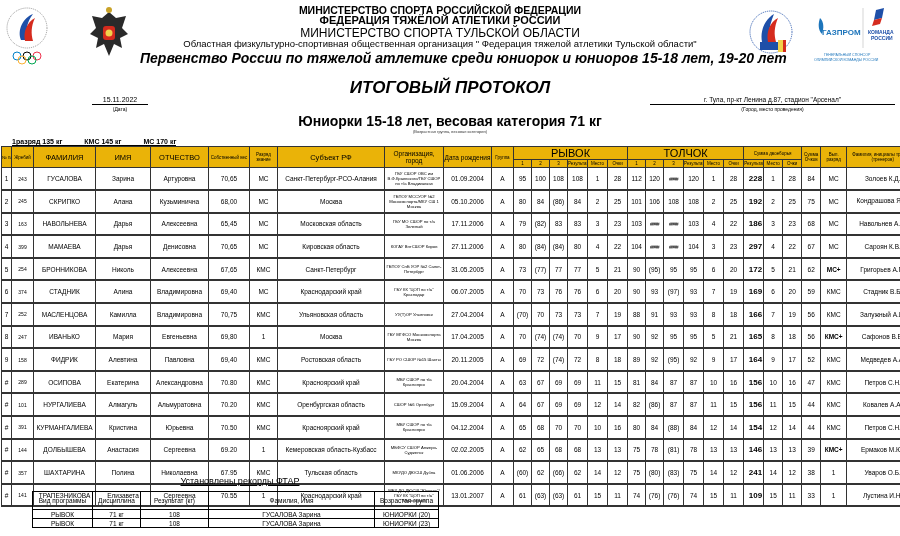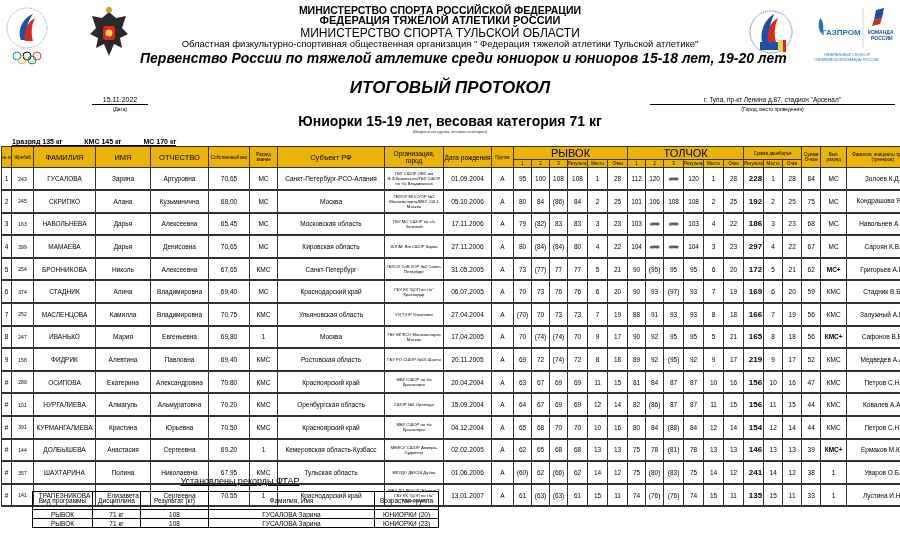--- a/index.html
+++ b/index.html
@@ -87,35 +87,35 @@
     <text x="58" y="30" font-size="5" font-weight="bold" fill="#1e4fa8" font-family="Liberation Sans, sans-serif">КОМАНДА</text>
     <text x="61" y="36" font-size="5" font-weight="bold" fill="#1e4fa8" font-family="Liberation Sans, sans-serif">РОССИИ</text>
     <text x="14" y="52" font-size="3.6" fill="#1d75bb" font-family="Liberation Sans, sans-serif">ГЕНЕРАЛЬНЫЙ СПОНСОР</text>
     <text x="4" y="57" font-size="3.6" fill="#1d75bb" font-family="Liberation Sans, sans-serif">ОЛИМПИЙСКОЙ КОМАНДЫ РОССИИ</text>
   </svg>
 </div>
 
 <div class="hdr hdr1">МИНИСТЕРСТВО СПОРТА  РОССИЙСКОЙ ФЕДЕРАЦИИ</div>
 <div class="hdr hdr2">ФЕДЕРАЦИЯ ТЯЖЁЛОЙ АТЛЕТИКИ РОССИИ</div>
 <div class="hdr hdr3">МИНИСТЕРСТВО СПОРТА ТУЛЬСКОЙ ОБЛАСТИ</div>
-<div class="hdr hdr4">Областная физкультурно-спортивная общественная организация " Федерация тяжелой атлетики Тульской атлетике"</div>
+<div class="hdr hdr4">Областная физкультурно-спортивная общественная организация " Федерация тяжелой атлетики Тульской области"</div>
 <div class="hdr hdr5">Первенство России по тяжелой атлетике среди юниорок и юниоров 15-18 лет, 19-20 лет</div>
 
 <div class="protocol-title">ИТОГОВЫЙ ПРОТОКОЛ</div>
 
 <div class="date-box">
   <div class="v">15.11.2022</div>
   <div class="s">(Дата)</div>
 </div>
 <div class="place-box">
   <div class="v">г. Тула, пр-кт Ленина д.87, стадион "Арсенал"</div>
   <div class="s">(Город, место проведения)</div>
 </div>
 
-<div class="cat-title">Юниорки 15-19 лет, весовая категория 71 кг</div>
+<div class="cat-title">Юниорки 15-18 лет, весовая категория 71 кг</div>
 <div class="cat-sub">(Возрастная группа, весовая категория)</div>
 
 <div class="norms">
   <span>1разряд 135 кг</span>
   <span>КМС 145 кг</span>
   <span>МС 170 кг</span>
 </div>
 
 <table class="main">
   <colgroup>
@@ -453,21 +453,21 @@
         <td>(74)</td>
         <td>72</td>
         <td>8</td>
         <td>18</td>
         <td>89</td>
         <td>92</td>
         <td>(95)</td>
         <td>92</td>
         <td>9</td>
         <td>17</td>
-        <td class="sum">219</td>
+        <td class="sum">164</td>
         <td>9</td>
         <td>17</td>
         <td>52</td>
         <td>КМС</td>
         <td>Медведев А.А.</td>
       </tr>
       <tr>
         <td>#</td>
         <td class="num">289</td>
         <td>ОСИПОВА</td>
@@ -639,21 +639,21 @@
         <td>(63)</td>
         <td>61</td>
         <td>15</td>
         <td>11</td>
         <td>74</td>
         <td>(76)</td>
         <td>(76)</td>
         <td>74</td>
         <td>15</td>
         <td>11</td>
-        <td class="sum">135</td>
+        <td class="sum">109</td>
         <td>15</td>
         <td>11</td>
         <td>33</td>
         <td>1</td>
         <td>Лустина И.Н.</td>
       </tr>
     </tbody>
 </table>
 
 <div class="records-title">Установлены рекорды ФТАР</div>

